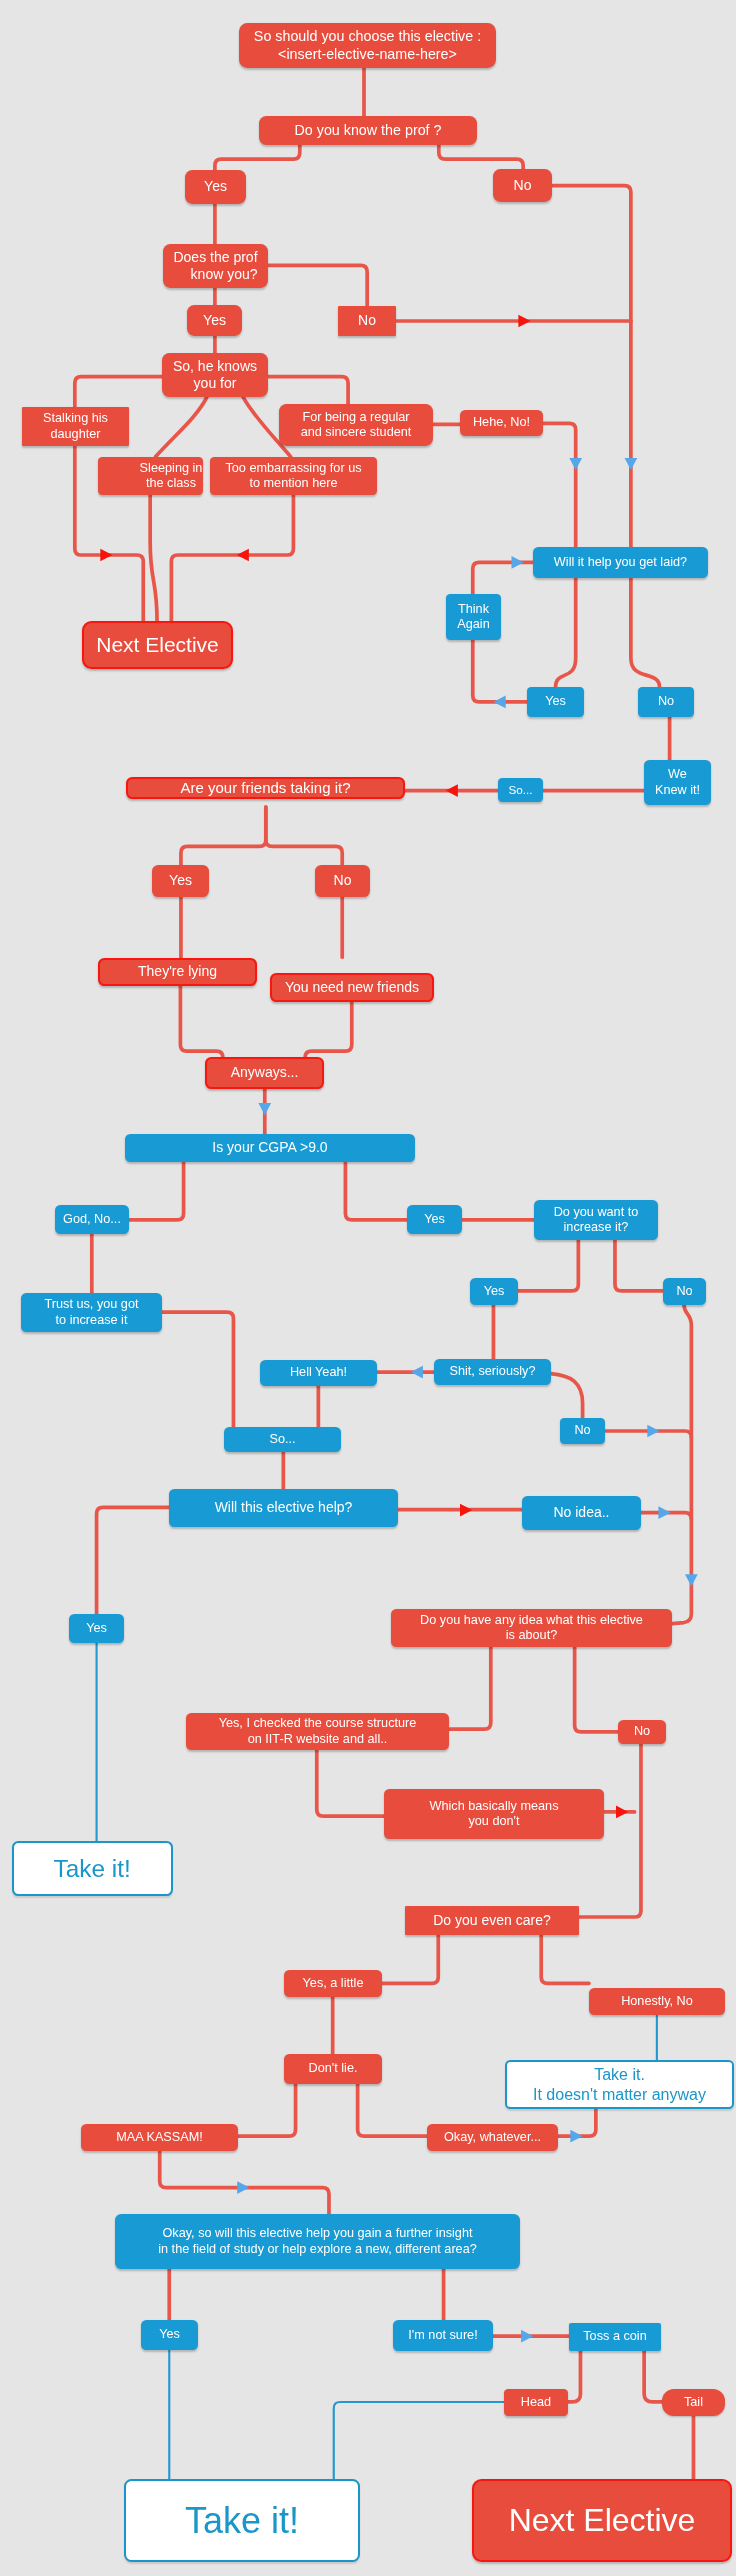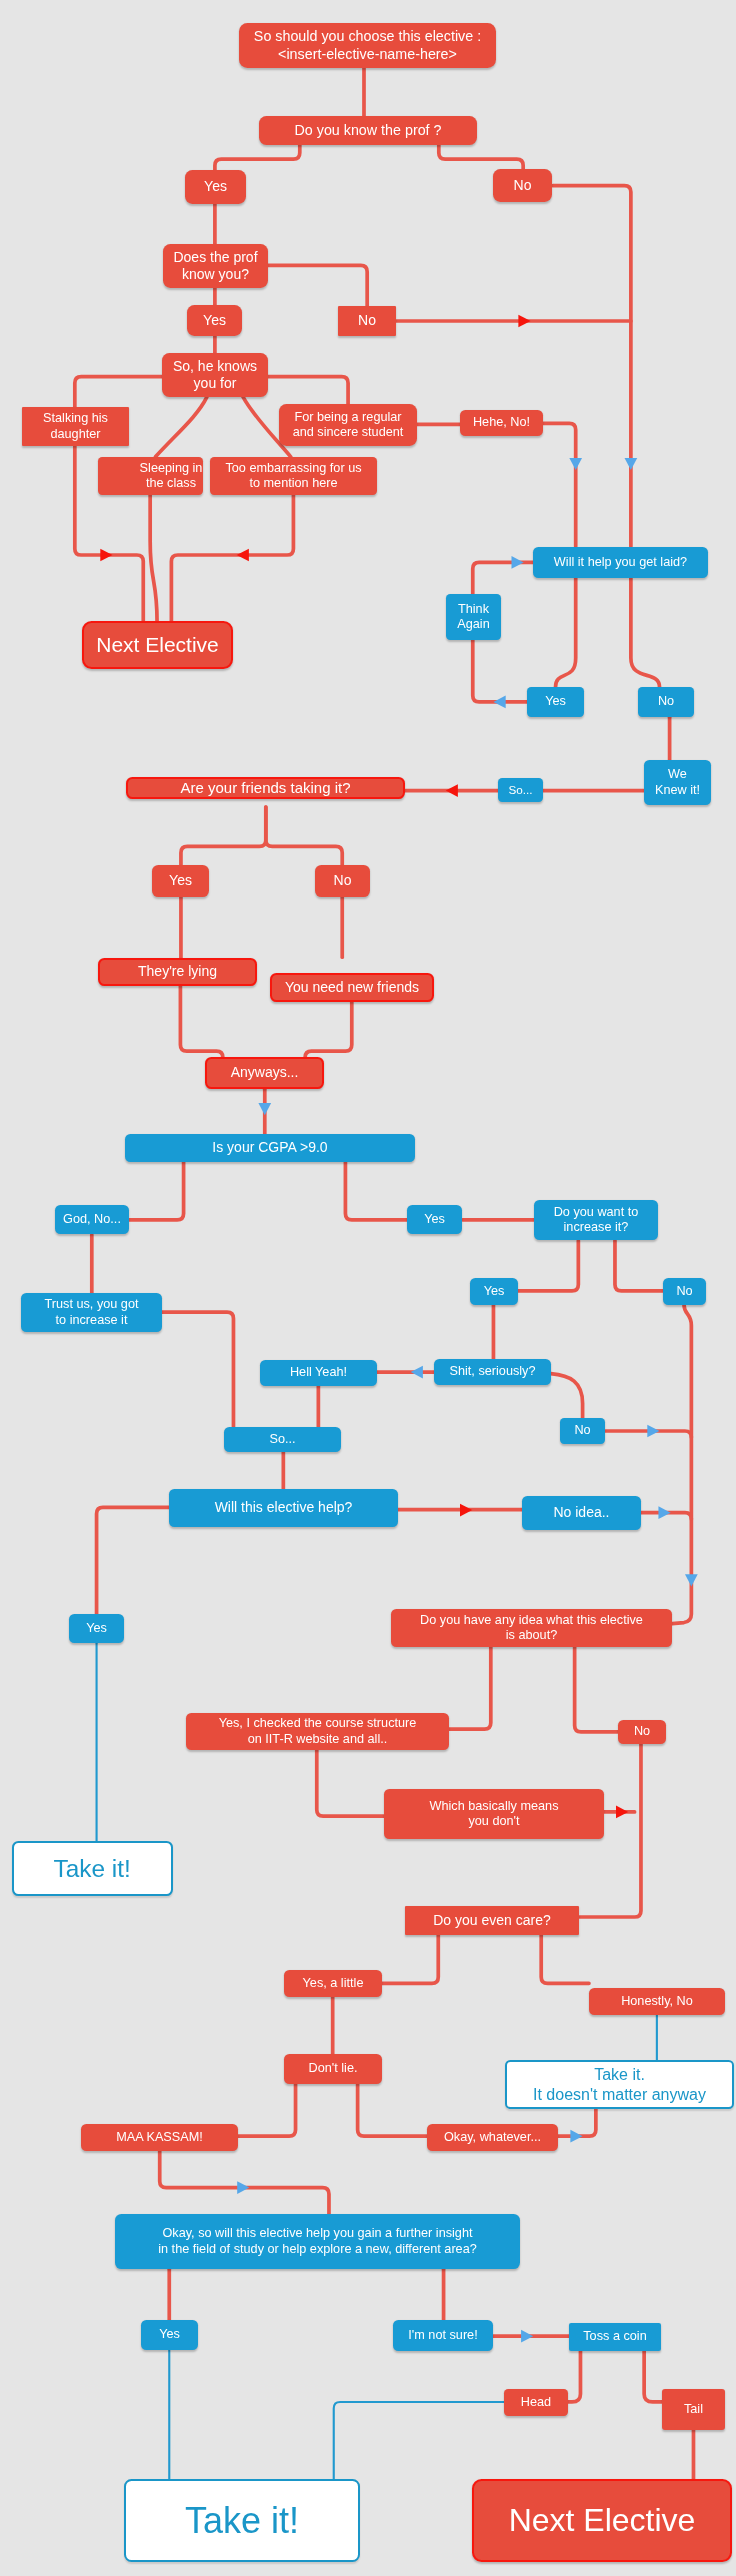--- a/index.html
+++ b/index.html
@@ -118,33 +118,33 @@
       <polygon points="1098,4026 1075,4014 1075,4038" fill="#55a7e9"></polygon>
       <polygon points="470,4123 447,4111 447,4135" fill="#55a7e9"></polygon>
       <polygon points="1005,4403 982,4391 982,4415" fill="#55a7e9"></polygon>
     </svg>
   <div id="nodes-layer">
       <div class="node red" style="left: 239px; top: 23px; width: 257px; height: 45px; font-size: 14.3px; border-radius: 8.5px;">So should you choose this elective :
 &lt;insert-elective-name-here&gt;</div>
       <div class="node red" style="left: 259px; top: 116px; width: 218px; height: 29px; font-size: 14.3px; border-radius: 7.4px;">Do you know the prof ?</div>
       <div class="node red" style="left: 185px; top: 170px; width: 61px; height: 34px; font-size: 14px; border-radius: 7.4px;">Yes</div>
       <div class="node red" style="left: 493px; top: 169px; width: 59px; height: 33px; font-size: 14px; border-radius: 7.4px;">No</div>
-      <div class="node red" style="left: 163px; top: 244px; width: 105px; height: 44px; font-size: 14px; border-radius: 7.4px;">Does the prof
+      <div class="node red" style="left: 163px; top: 244px; width: 105px; height: 44px; font-size: 14px; border-radius: 7.4px; text-align: right;">Does the prof
 know you?</div>
       <div class="node red" style="left: 187px; top: 305px; width: 55px; height: 31px; font-size: 14px; border-radius: 7.4px;">Yes</div>
       <div class="node red" style="left: 338px; top: 306px; width: 58px; height: 30px; font-size: 14px; border-radius: 1.1px;">No</div>
       <div class="node red" style="left: 162px; top: 353px; width: 106px; height: 44px; font-size: 14px; border-radius: 7.4px;">So, he knows
 you for</div>
       <div class="node red" style="left: 22px; top: 407px; width: 107px; height: 39px; font-size: 12.7px; border-radius: 1.1px;">Stalking his
 daughter</div>
       <div class="node red" style="left: 98px; top: 457px; width: 105px; height: 38px; font-size: 12.7px; border-radius: 4.2px; padding-left: 41px;">Sleeping in
 the class</div>
       <div class="node red" style="left: 210px; top: 457px; width: 167px; height: 38px; font-size: 12.7px; border-radius: 4.2px;">Too embarrassing for us
 to mention here</div>
-      <div class="node red" style="left: 279px; top: 404px; width: 138px; height: 42px; font-size: 12.7px; border-radius: 7.4px;">For being a regular
+      <div class="node red" style="left: 279px; top: 404px; width: 154px; height: 42px; font-size: 12.7px; border-radius: 7.4px;">For being a regular
 and sincere student</div>
       <div class="node red" style="left: 460px; top: 410px; width: 83px; height: 26px; font-size: 12.7px; border-radius: 5.3px;">Hehe, No!</div>
       <div class="node blue" style="left: 533px; top: 547px; width: 175px; height: 31px; font-size: 12.7px; border-radius: 5.3px;">Will it help you get laid?</div>
       <div class="node blue" style="left: 446px; top: 594px; width: 55px; height: 46px; font-size: 12.7px; border-radius: 4.2px;">Think
 Again</div>
       <div class="node blue" style="left: 527px; top: 687px; width: 57px; height: 30px; font-size: 12.7px; border-radius: 4.2px;">Yes</div>
       <div class="node blue" style="left: 638px; top: 687px; width: 56px; height: 30px; font-size: 12.7px; border-radius: 4.2px;">No</div>
       <div class="node blue" style="left: 644px; top: 760px; width: 67px; height: 45px; font-size: 12.7px; border-radius: 5.3px;">We
 Knew it!</div>
       <div class="node red-outlined" style="left: 82px; top: 621px; width: 151px; height: 48px; font-size: 21px; border-radius: 9.6px;">Next Elective</div>
@@ -186,18 +186,18 @@
       <div class="node outline" style="left: 505px; top: 2060px; width: 229px; height: 49px; font-size: 16px; border-radius: 5.3px;">Take it.
 It doesn't matter anyway</div>
       <div class="node red" style="left: 81px; top: 2124px; width: 157px; height: 26.5px; font-size: 12.7px; border-radius: 5.3px;">MAA KASSAM!</div>
       <div class="node red" style="left: 427px; top: 2124px; width: 131px; height: 26.5px; font-size: 12.7px; border-radius: 5.3px;">Okay, whatever...</div>
       <div class="node blue" style="left: 115px; top: 2214px; width: 405px; height: 55px; font-size: 12.7px; border-radius: 6.4px;">Okay, so will this elective help you gain a further insight
 in the field of study or help explore a new, different area?</div>
       <div class="node blue" style="left: 141px; top: 2320px; width: 57px; height: 30px; font-size: 12.7px; border-radius: 5.3px;">Yes</div>
       <div class="node blue" style="left: 393px; top: 2320px; width: 100px; height: 31px; font-size: 12.7px; border-radius: 5.3px;">I'm not sure!</div>
       <div class="node blue" style="left: 569px; top: 2323px; width: 92px; height: 28px; font-size: 12.7px; border-radius: 2.1px;">Toss a coin</div>
       <div class="node red" style="left: 504px; top: 2389px; width: 64px; height: 27px; font-size: 12.7px; border-radius: 4.2px;">Head</div>
-      <div class="node red" style="left: 662px; top: 2389px; width: 63px; height: 41px; font-size: 12.7px; border-radius: 3px;">Tail</div>
+      <div class="node red" style="left: 662px; top: 2389px; width: 63px; height: 27px; font-size: 12.7px; border-radius: 12px;">Tail</div>
       <div class="node outline" style="left: 124px; top: 2479px; width: 236px; height: 83px; font-size: 36px; border-radius: 7.4px;">Take it!</div>
       <div class="node red-outlined" style="left: 472px; top: 2479px; width: 260px; height: 83px; font-size: 32px; border-radius: 9.6px;">Next Elective</div>
     </div>
 </div>
 
 
 </body></html>

